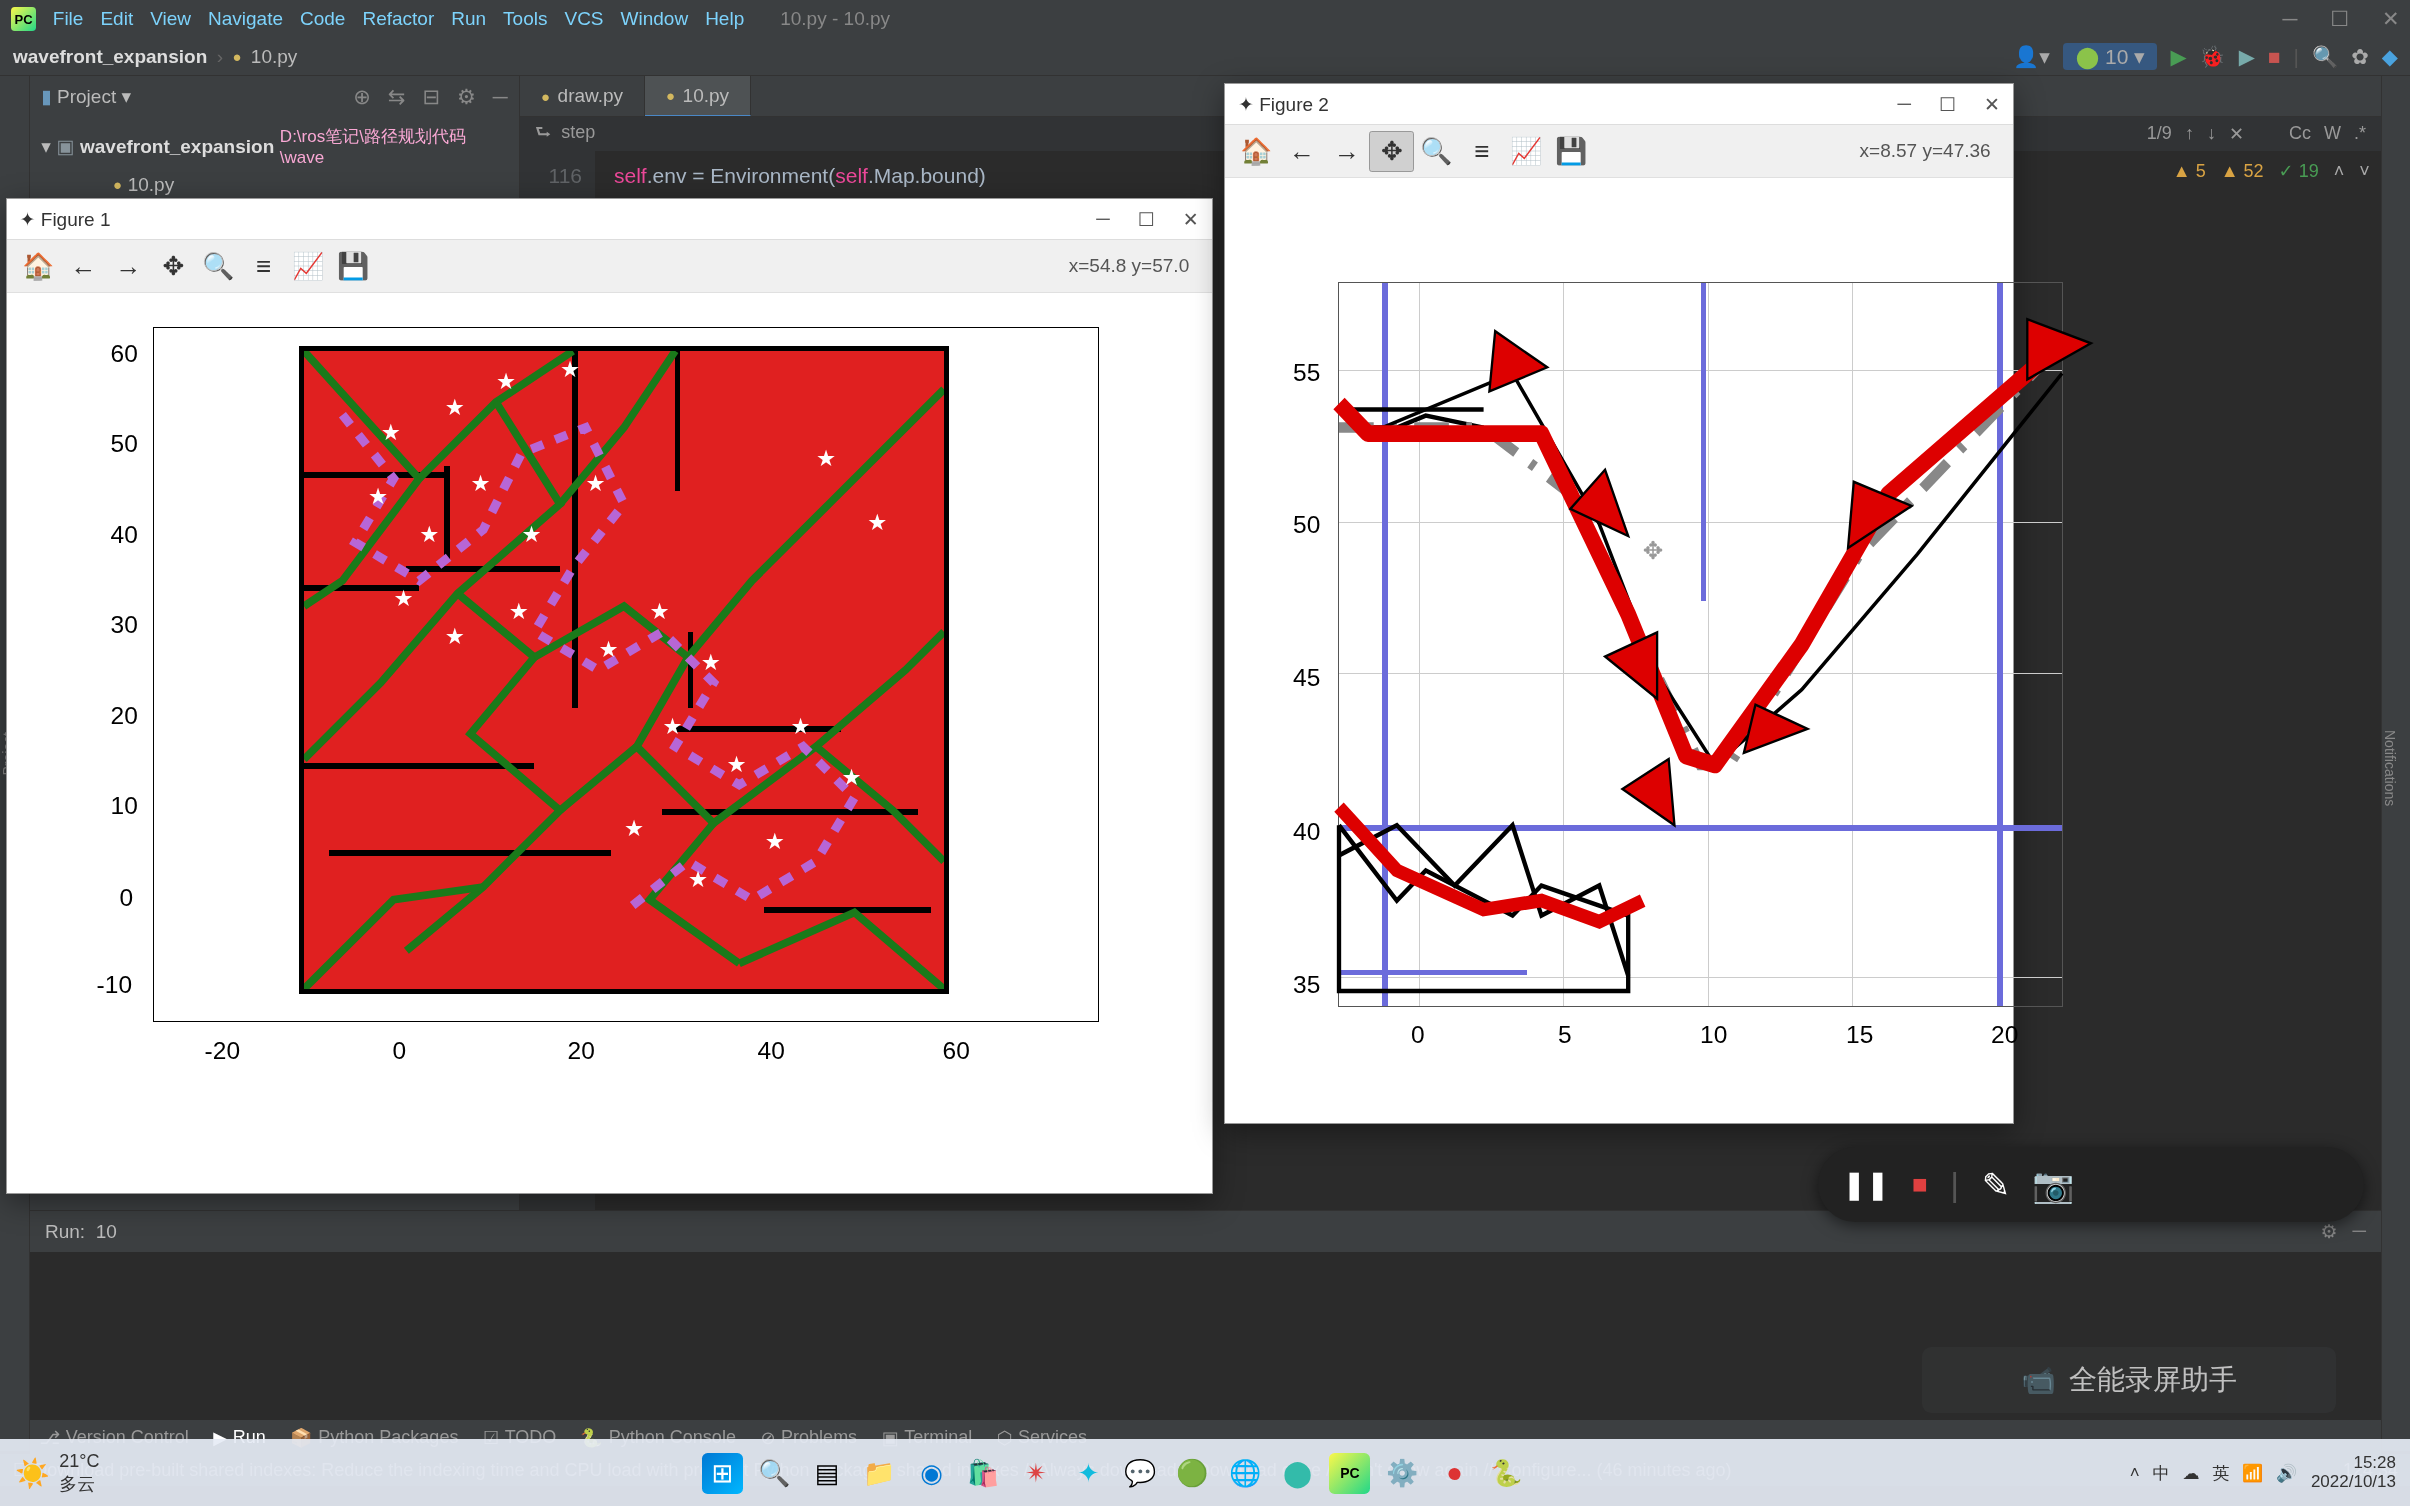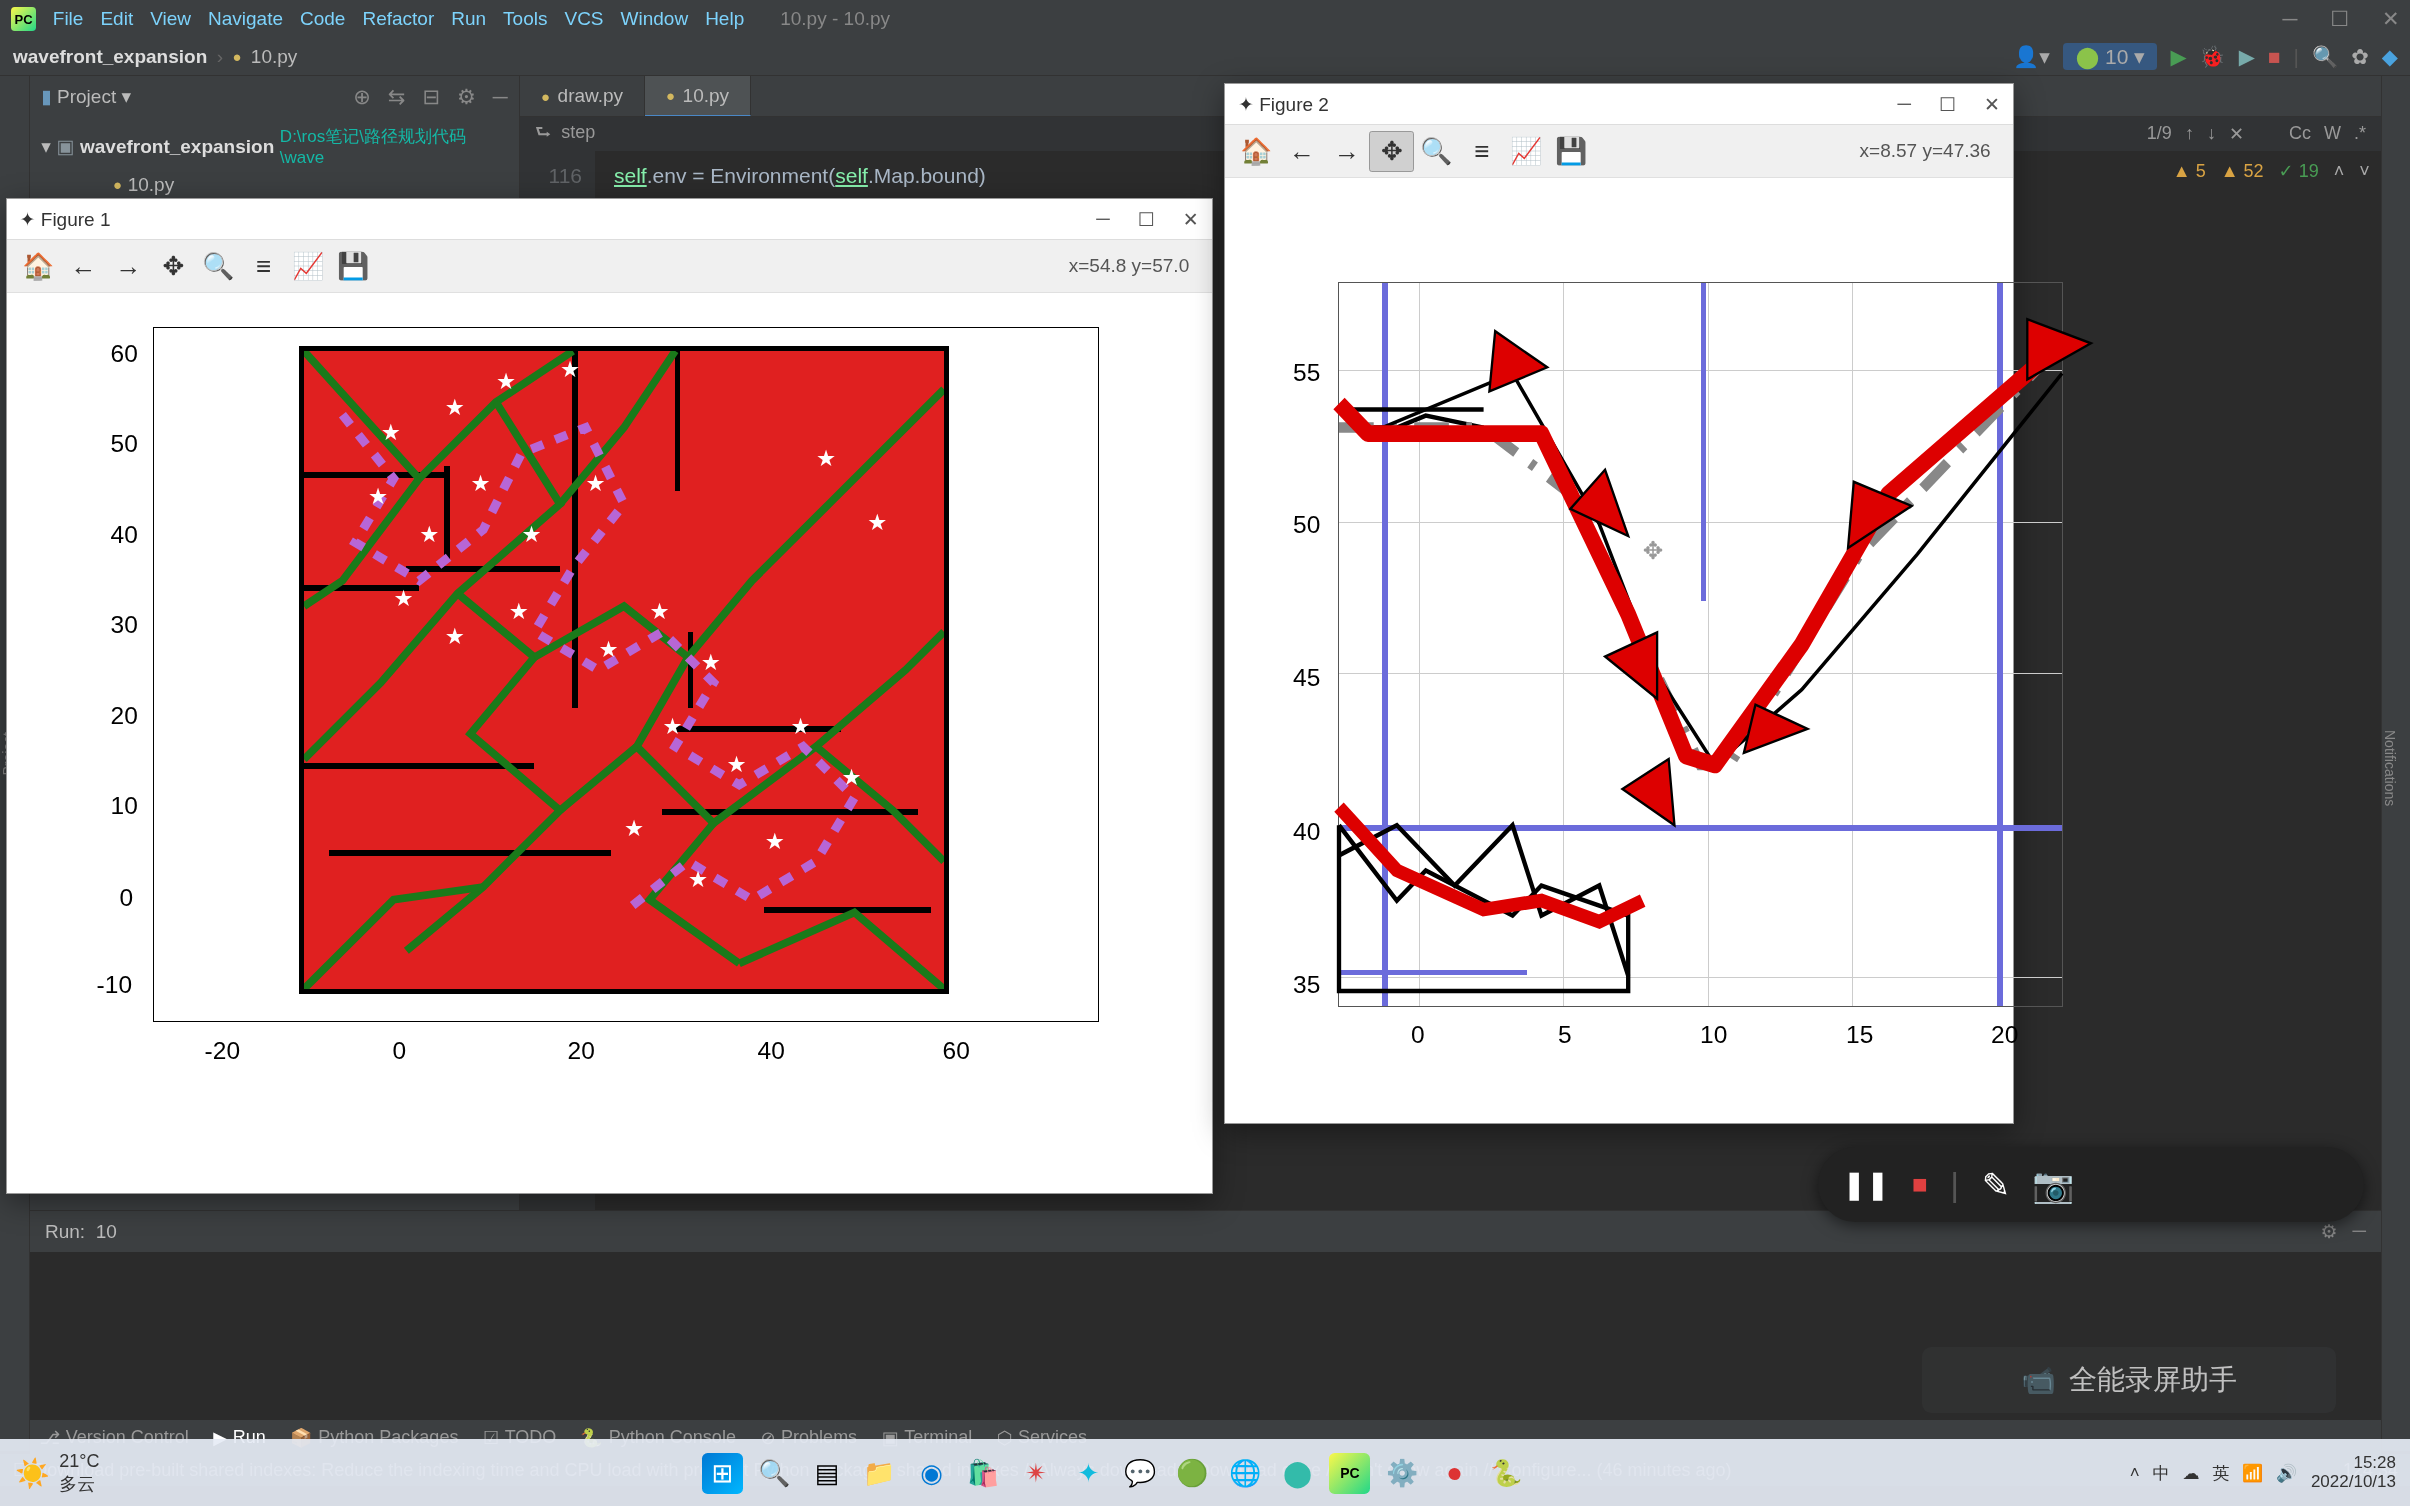--- a/index.html
+++ b/index.html
@@ -27,32 +27,32 @@
 .right-gutter { width: 30px; background: #3c3f41; border-left: 0.9px solid #323232; display: flex; flex-direction: column; align-items: center; padding-top: 9.4px; color: #888; font-size: 14px; writing-mode: vertical-lr; }
 
 .project-col { width: 490px; background: #3c3f41; border-right: 0.9px solid #323232; display: flex; flex-direction: column; }
 .proj-header { height: 41px; display: flex; align-items: center; padding: 0 11.3px; color: #bbb; font-size: 19px; justify-content: space-between; }
 .proj-header .icons { display: flex; gap: 17px; color: #888; font-size: 21px; }
 .tree { padding: 5.6px 0; color: #bbb; font-size: 19px; }
 .tree-row { padding: 2.8px 11.3px; display: flex; align-items: center; gap: 5.6px; }
 .tree-row.indent2 { padding-left: 83px; }
 .folder-icon { color: #87939a; }
 .py-icon { color: #d3b85f; font-size: 15px; }
-.dimpath { color: #14b8a6; font-size: 17px; }
+.dimpath { color: #f9a8d4; font-size: 17px; }
 
 .editor-col { flex: 1; background: #2b2b2b; display: flex; flex-direction: column; }
 .editor-tabs { height: 41px; background: #3c3f41; display: flex; border-bottom: 0.9px solid #323232; }
 .ed-tab { padding: 0 21px; display: flex; align-items: center; gap: 7.5px; color: #bbb; font-size: 19px; border-right: 0.9px solid #323232; }
 .ed-tab.active { background: #4e5254; border-bottom: 1.9px solid #4a88c7; }
 .sub-crumb { height: 34px; background: #313335; display: flex; align-items: center; padding: 0 15px; color: #999; font-size: 18px; justify-content: space-between; }
 .sub-crumb .r { display: flex; gap: 13px; }
 .code-area { flex: 1; display: flex; font-family: 'Consolas', monospace; font-size: 21px; position: relative; }
 .line-num { width: 75px; text-align: right; padding: 13px 13px 0 0; color: #606366; background: #313335; }
 .code-text { padding: 13px 0 0 19px; color: #a9b7c6; }
-.self { color: #86efac; text-decoration: underline; }
+.self { color: #ec4899; }
 .status-right { position: absolute; right: 11.3px; top: 9.4px; color: #aaa; display: flex; gap: 15px; font-size: 18px; align-items: center; }
 .badge-warn { color: #d9a343; }
 .badge-ok { color: #499c54; }
 
 .run-panel { position: absolute; bottom: 52px; left: 30px; right: 30px; height: 245px; background: #2b2b2b; border-top: 0.9px solid #323232; }
 .run-header { height: 41px; background: #3c3f41; display: flex; align-items: center; padding: 0 15px; color: #bbb; font-size: 19px; justify-content: space-between; }
 .run-header .icons { display: flex; gap: 15px; color: #888; }
 
 .bottom-tabs { position: absolute; bottom: 52px; left: 30px; right: 30px; height: 36px; background: #3c3f41; display: flex; align-items: center; padding: 0 9.4px; gap: 24.5px; color: #999; font-size: 18px; border-top: 0.9px solid #2b2b2b; }
 .bt-item { display: flex; align-items: center; gap: 5.6px; }

